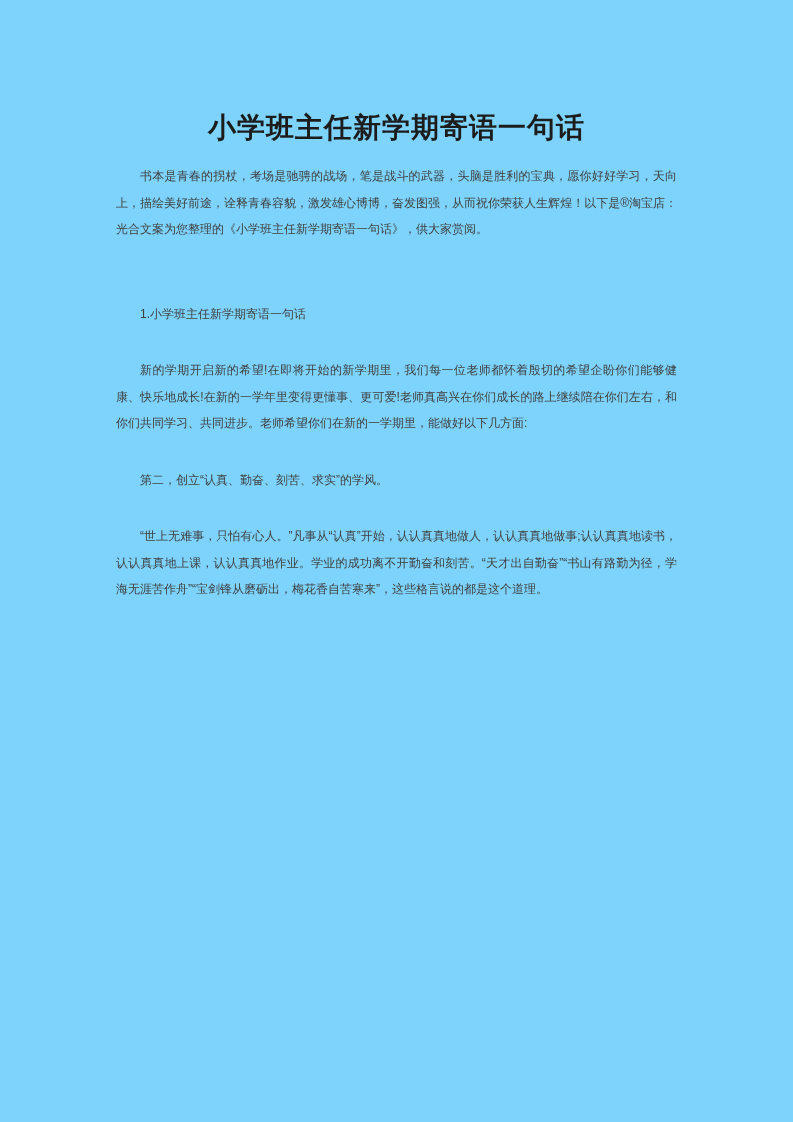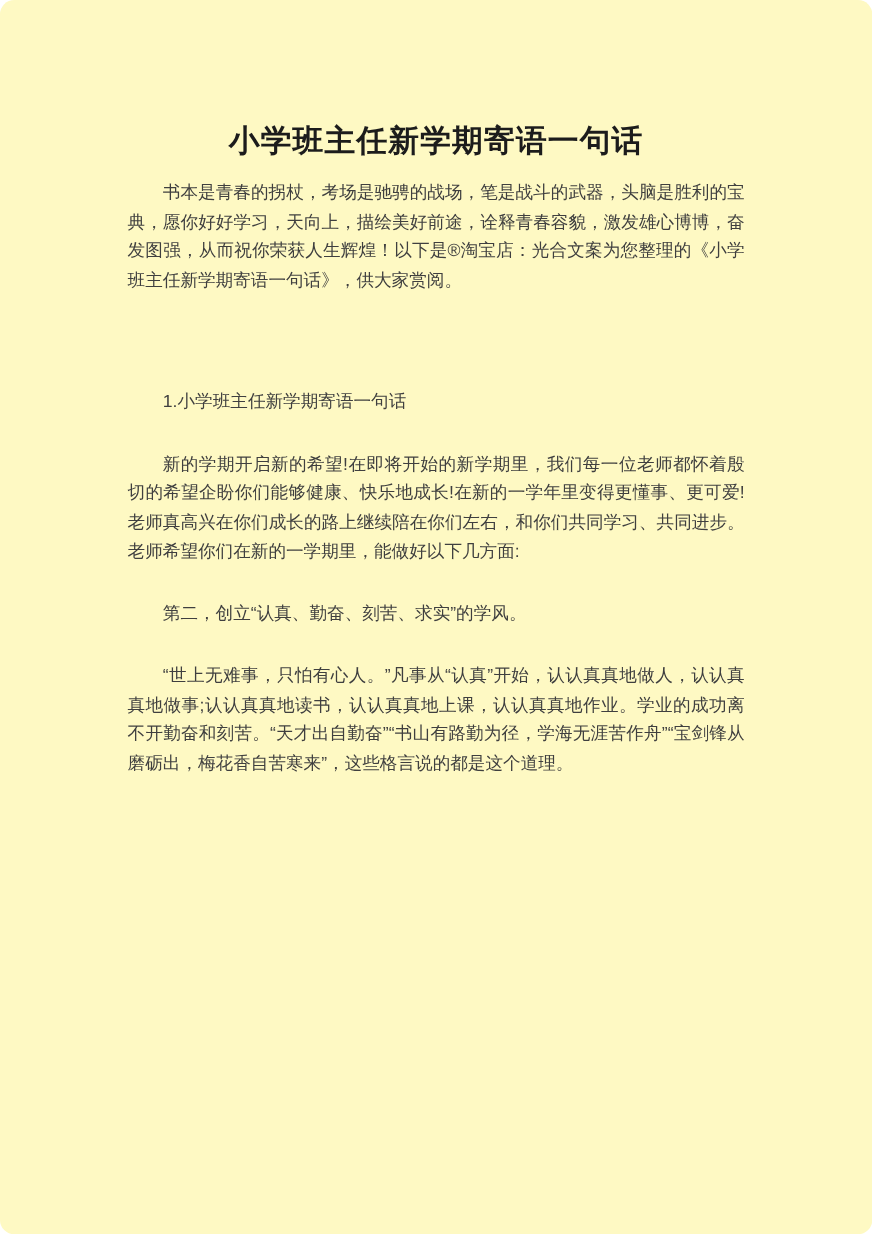--- a/index.html
+++ b/index.html
@@ -5,50 +5,49 @@
   html, body {
     margin: 0;
     padding: 0;
     background: #ffffff;
   }
   .page {
     position: relative;
     width: 793px;
     height: 1122px;
     box-sizing: border-box;
-    background: #fef9c3;
+    background: #7dd3fc;
     padding: 106px 116px 0 116px;
     font-family: "Liberation Sans", sans-serif;
     overflow: hidden;
-    border-radius: 13px;
   }
   .doc-title {
     margin: 0;
     font-size: 28px;
     line-height: 44px;
     font-weight: 700;
     text-align: center;
     text-indent: 0;
     color: #1c1c1c;
     letter-spacing: 1px;
   }
   .para {
     margin: 30px 0 0 0;
-    font-size: 16px;
+    font-size: 12px;
     line-height: 26.5px;
     color: #3f3f3f;
     text-align: justify;
     text-indent: 2em;
     word-break: break-all;
   }
   .para.first {
     margin-top: 13px;
   }
   .para.gap-top {
-    margin-top: 84px;
+    margin-top: 58px;
   }
 </style>
 </head>
 <body>
 
 <div class="page">
   <h1 class="doc-title">小学班主任新学期寄语一句话</h1>
 
   <p class="para first">书本是青春的拐杖，考场是驰骋的战场，笔是战斗的武器，头脑是胜利的宝典，愿你好好学习，天向上，描绘美好前途，诠释青春容貌，激发雄心博博，奋发图强，从而祝你荣获人生辉煌！以下是®淘宝店：光合文案为您整理的《小学班主任新学期寄语一句话》，供大家赏阅。</p>
 

